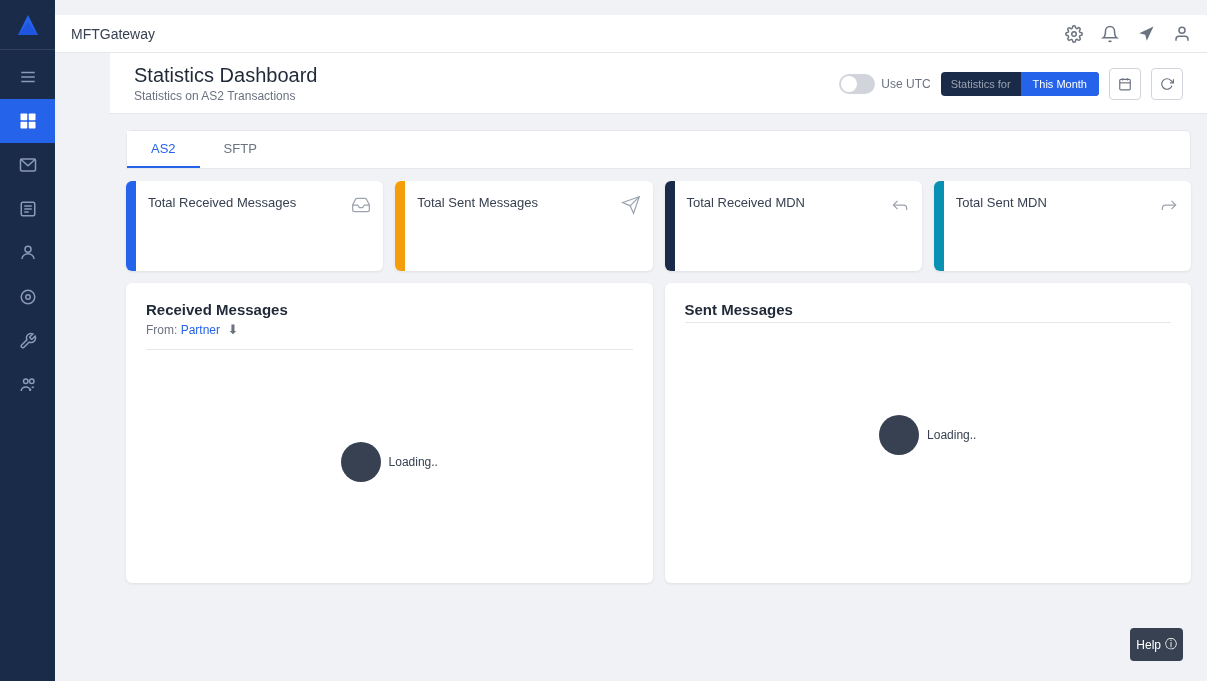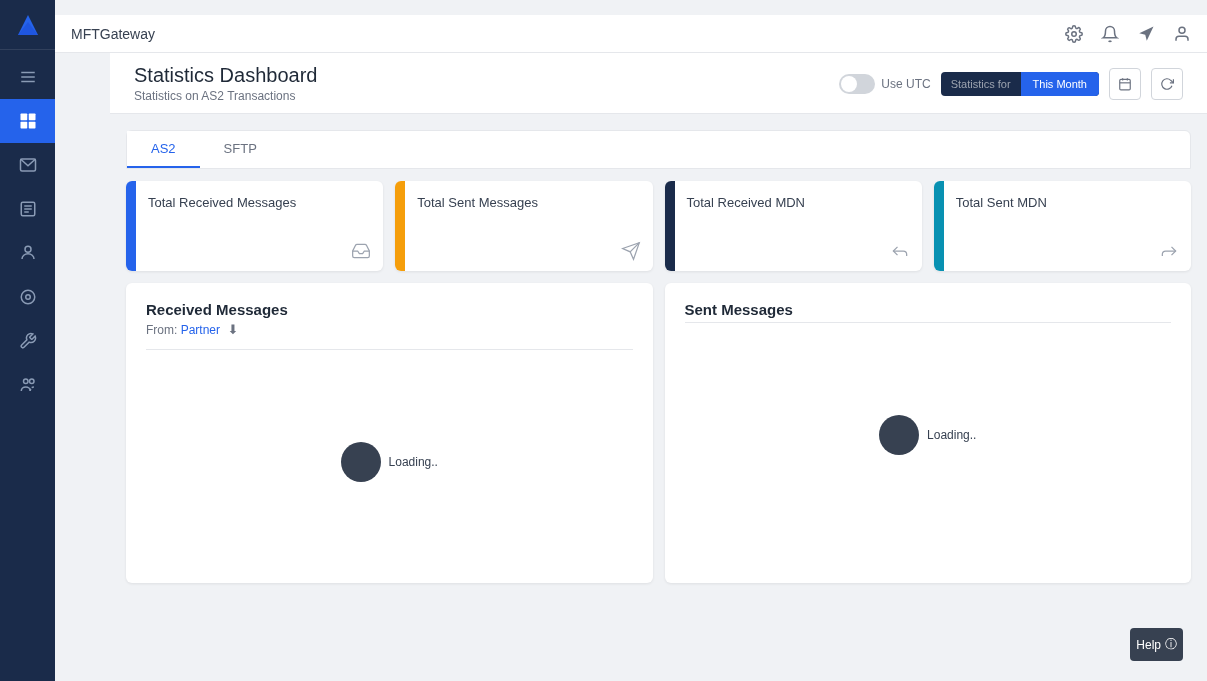--- a/index.html
+++ b/index.html
@@ -208,21 +208,21 @@
       flex-shrink: 0;
     }
     .stat-card-bar.blue { background: #2563eb; }
     .stat-card-bar.yellow { background: #f59e0b; }
     .stat-card-bar.dark { background: #1a2b4a; }
     .stat-card-bar.teal { background: #0891b2; }
     .stat-card-content {
       flex: 1;
       padding: 14px 12px 10px;
       display: flex;
-      flex-direction: column;
+      flex-direction: row;
       justify-content: space-between;
     }
     .stat-card-title {
       font-size: 13px;
       color: #374151;
       font-weight: 500;
     }
     .stat-card-icon {
       display: flex;
       justify-content: flex-end;

